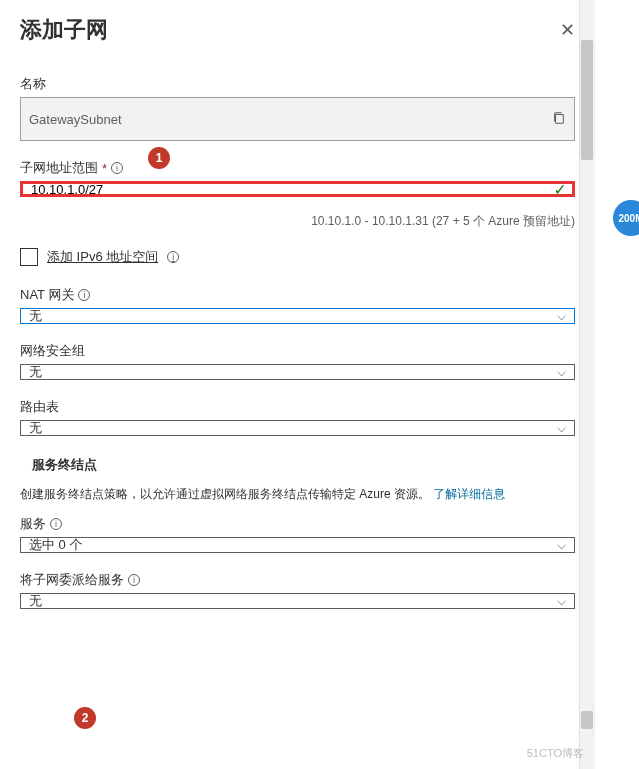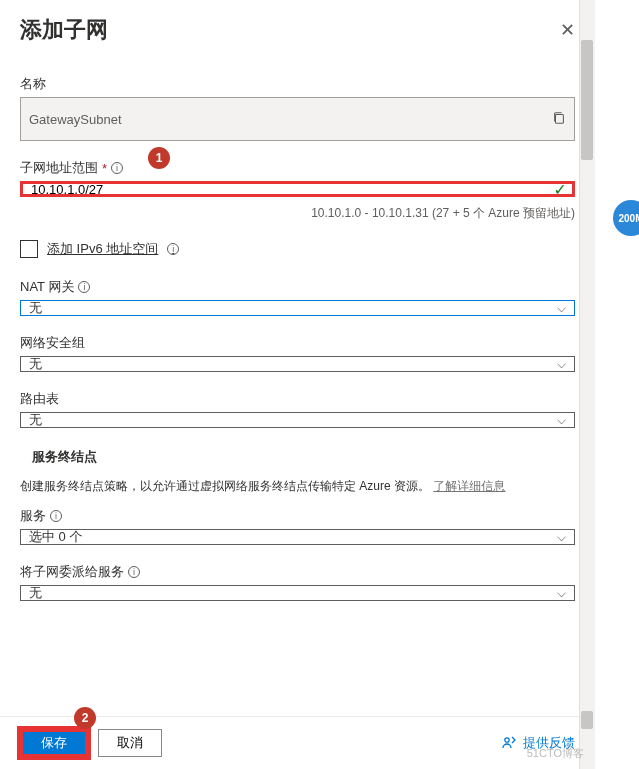--- a/index.html
+++ b/index.html
@@ -11,29 +11,29 @@
     .label { font-size: 13px; margin-bottom: 4px; display: flex; align-items: center; gap: 4px; }
     .required { color: #a4262c; }
     .info-icon { width: 12px; height: 12px; border: 1px solid #605e5c; border-radius: 50%; display: inline-flex; align-items: center; justify-content: center; font-size: 9px; color: #605e5c; }
     .field { margin-bottom: 18px; }
     .input-wrap { position: relative; }
     input[type="text"], .select-box { width: 100%; height: 16px; border: 1px solid #605e5c; padding: 0 8px; font-size: 13px; font-family: inherit; background: #fff; }
     .readonly-input { background: #f3f2f1; border: 1px solid #a19f9d; color: #605e5c; display: flex; align-items: center; justify-content: space-between; height: 44px; padding: 0 8px; }
     .copy-icon svg { width: 14px; height: 14px; }
     .highlight-red { border: 3px solid #e73333 !important; }
     .valid-check { position: absolute; right: 8px; top: 50%; transform: translateY(-50%); color: #107c10; font-size: 16px; }
-    .helper-text { font-size: 12px; color: #605e5c; text-align: right; margin-top: 8px; }
+    .helper-text { font-size: 12px; color: #605e5c; text-align: right; margin-top: 16px; }
     .checkbox-row { display: flex; align-items: center; gap: 9px; margin-bottom: 20px; text-decoration: underline; }
     .checkbox { width: 18px; height: 18px; border: 1px solid #323130; }
     .select-box { display: flex; align-items: center; justify-content: space-between; cursor: pointer; }
     .select-box.blue-border { border-color: #0078d4; }
     .chevron { font-size: 12px; color: #605e5c; }
     .section-header { font-weight: 600; font-size: 13px; margin: 20px 12px 12px; }
     .helptext { font-size: 12px; color: #323130; margin-bottom: 12px; }
-    .link { color: #737373; cursor: pointer; text-decoration: underline; }
+    .link { color: #0369a1; cursor: pointer; }
     .footer { position: absolute; bottom: 0; left: 0; right: 0; border-top: 1px solid #edebe9; padding: 12px 20px; display: flex; align-items: center; justify-content: space-between; background: #fff; }
     .footer-left { display: flex; gap: 10px; align-items: center; }
     .btn { height: 28px; padding: 0 18px; font-size: 13px; cursor: pointer; border: 1px solid #8a8886; background: #fff; font-family: inherit; }
     .btn-primary { background: #0078d4; color: #fff; border-color: #0078d4; }
     .btn-primary.highlight-red { outline: 3px solid #e73333; }
     .feedback { display: flex; align-items: center; gap: 6px; color: #0078d4; cursor: pointer; font-size: 13px; }
     .feedback svg { width: 16px; height: 16px; }
     .badge { position: absolute; width: 22px; height: 22px; background: #c1392b; border-radius: 50%; color: #fff; display: flex; align-items: center; justify-content: center; font-size: 12px; font-weight: 600; }
     .badge-1 { top: 147px; left: 148px; }
     .badge-2 { bottom: 40px; left: 74px; }
@@ -134,34 +134,20 @@
         <span>将子网委派给服务</span>
         <span class="info-icon">i</span>
       </div>
       <div class="select-box">
         <span>无</span>
         <span class="chevron">⌵</span>
       </div>
     </div>
   </div>
 
-  <div class="footer">
-    <div class="footer-left">
-      <button class="btn btn-primary highlight-red">保存</button>
-      <button class="btn">取消</button>
-    </div>
-    <div class="feedback">
-      <svg viewBox="0 0 16 16" fill="none" stroke="#0078d4" stroke-width="1.3">
-          <circle cx="6" cy="5" r="2.2"></circle>
-          <path d="M2 13c0-2.2 1.8-4 4-4s4 1.8 4 4"></path>
-          <path d="M11 2l3 3-3 3"></path>
-        </svg>
-      <span>提供反馈</span>
-    </div>
-  </div>
 
   <div class="badge badge-1">1</div>
   <div class="badge badge-2">2</div>
 
   <div class="scrollbar-track">
     <div class="scrollbar-thumb" style="top:40px;height:120px"></div>
     <div class="scrollbar-thumb" style="bottom:40px;height:18px"></div>
   </div>
 </div>
 

